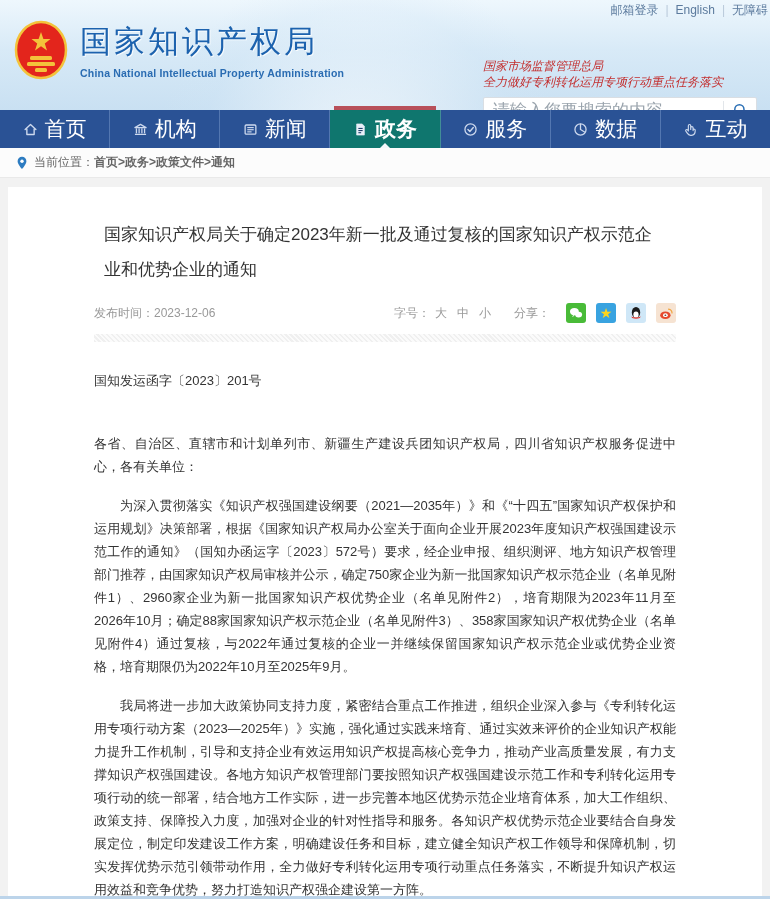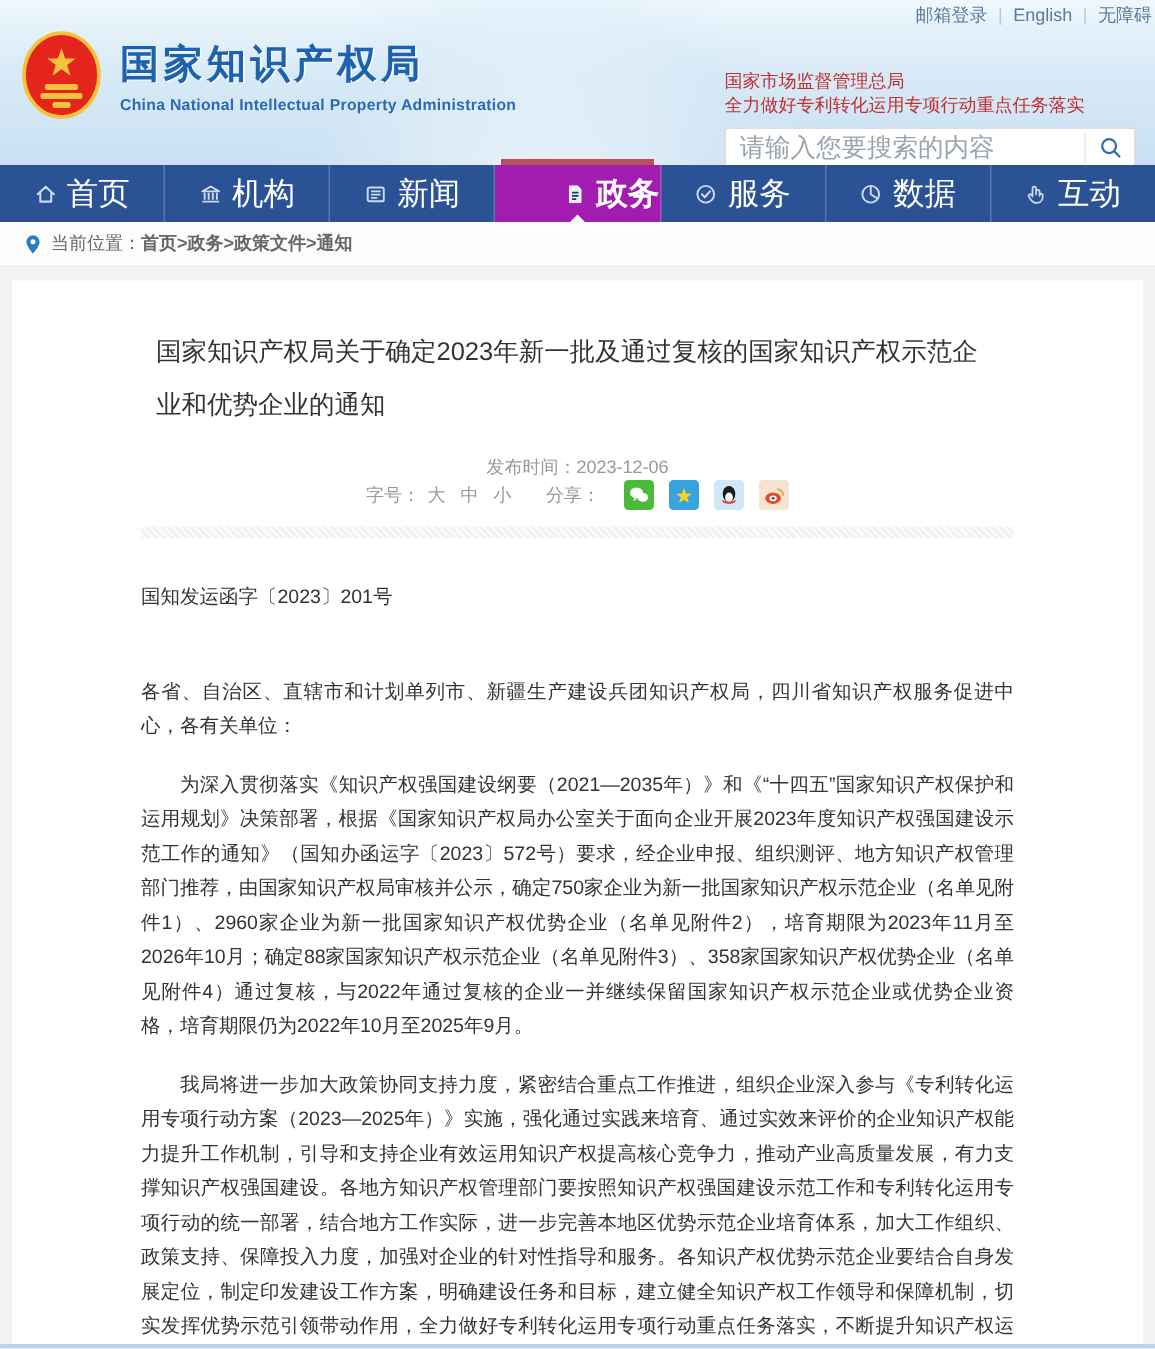--- a/index.html
+++ b/index.html
@@ -20,30 +20,30 @@
   .header::before {
     content:"";
     position:absolute; left:150px; top:-40px;
     width:420px; height:420px; border-radius:50%;
     background: radial-gradient(circle, rgba(255,255,255,.75) 0%, rgba(210,230,246,.25) 55%, transparent 70%);
   }
   .logo-row { position:absolute; left:14px; top:20px; display:flex; align-items:center; }
   .emblem { width:54px; height:60px; flex:0 0 auto; }
   .logo-text { margin-left:12px; }
   .logo-cn {
-    font-size:26px; font-weight:bold; color:#1c62ae; letter-spacing:3px;
+    font-size:31px; font-weight:normal; color:#1c62ae; letter-spacing:3px;
     text-shadow: 1px 1px 0 rgba(255,255,255,.8);
   }
   .logo-en { font-size:10.5px; color:#2a6cb2; font-weight:bold; margin-top:4px; letter-spacing:.2px; }
 
   .header-right { position:absolute; left:483px; top:26px; width:274px; }
   .top-links { text-align:right; font-size:12px; color:#5b7a9d; position:absolute; top:2px; right:2px; width:280px; left:auto;}
   .top-links span.link { cursor:pointer; color:#5b7a9d; }
   .top-links span.sep { color:#b9c9da; margin:0 7px; }
-  .org-links { margin-top:20px; }
+  .org-links { margin-top:32px;font-style:italic; }
   .org-links div { font-size:12px; color:#c32f2f; line-height:16px; cursor:pointer; }
   .search-box {
     margin-top:7px; height:27px; background:#fff; border:1px solid #d9dee3;
     display:flex; align-items:center; border-radius:2px;
   }
   .search-box input {
     border:none; outline:none; flex:1; font-size:17px; color:#333; padding:0 9px;
     font-family:"Liberation Sans",sans-serif; background:transparent;
   }
   .search-box input::placeholder { color:#9aa4ad; }
@@ -54,21 +54,21 @@
 
   
   .nav { height:38px; background:#2a5295; display:flex; position:relative; }
   .nav-item {
     flex:1; display:flex; align-items:center; justify-content:center;
     color:#fff; font-size:21px; cursor:pointer; position:relative;
     border-right:1px solid rgba(160,190,230,.35);
   }
   .nav-item:last-child { border-right:none; }
   .nav-item .nicon { margin-right:7px; display:flex; align-items:center; }
-  .nav-item.active { background:#a21caf; font-weight:bold;justify-content:flex-end; }
+  .nav-item.active { background:#0f766e; font-weight:bold; }
   .nav-item.active .red-bar {
     position:absolute; top:-4px; left:4px; right:4px; height:4px; background:#b8505a;
   }
   .nav-item.active .up-arrow {
     position:absolute; bottom:0; left:50%; margin-left:-5px;
     width:0; height:0; border-left:5px solid transparent; border-right:5px solid transparent;
     border-bottom:5px solid #f5f8fb;
   }
 
   
@@ -84,21 +84,21 @@
   .card {
     margin:9px 8px 0; background:#fff; min-height:698px;
     padding:30px 86px 0; position:relative;
   }
   .article-title {
     font-size:17px; color:#333; text-align:left; line-height:35px; font-weight:400;
     padding:0 10px;
   }
   .meta-row {
     margin-top:16px; display:flex; justify-content:space-between; align-items:center;
-    font-size:12px; color:#999;flex-direction:column;
+    font-size:12px; color:#999;
   }
   .meta-right { display:flex; align-items:center; }
   .fs-opt { margin:0 5px; cursor:pointer; color:#999; }
   .share-label { margin-left:18px; }
   .share-icons { display:flex; align-items:center; margin-left:6px; }
   .share-icons .sicon {
     width:20px; height:20px; border-radius:3px; margin-left:10px; cursor:pointer;
     display:flex; align-items:center; justify-content:center; font-size:12px;
   }
   .sicon.wechat { background:#49bb38; }

